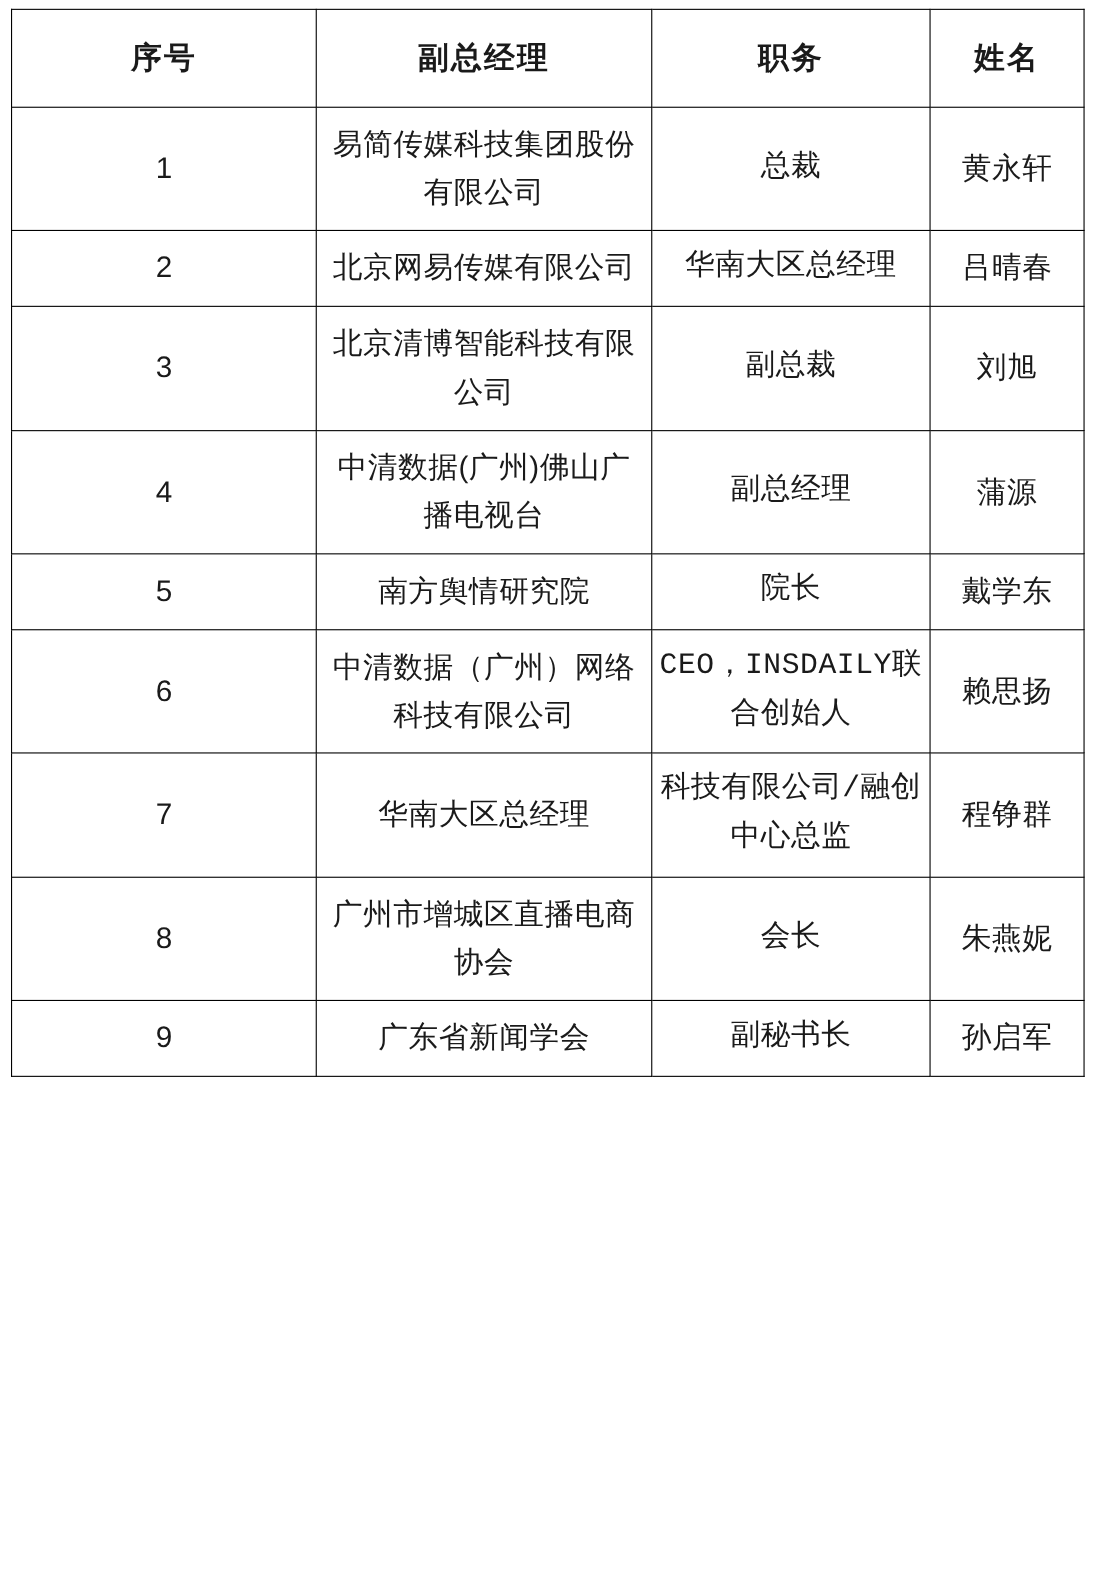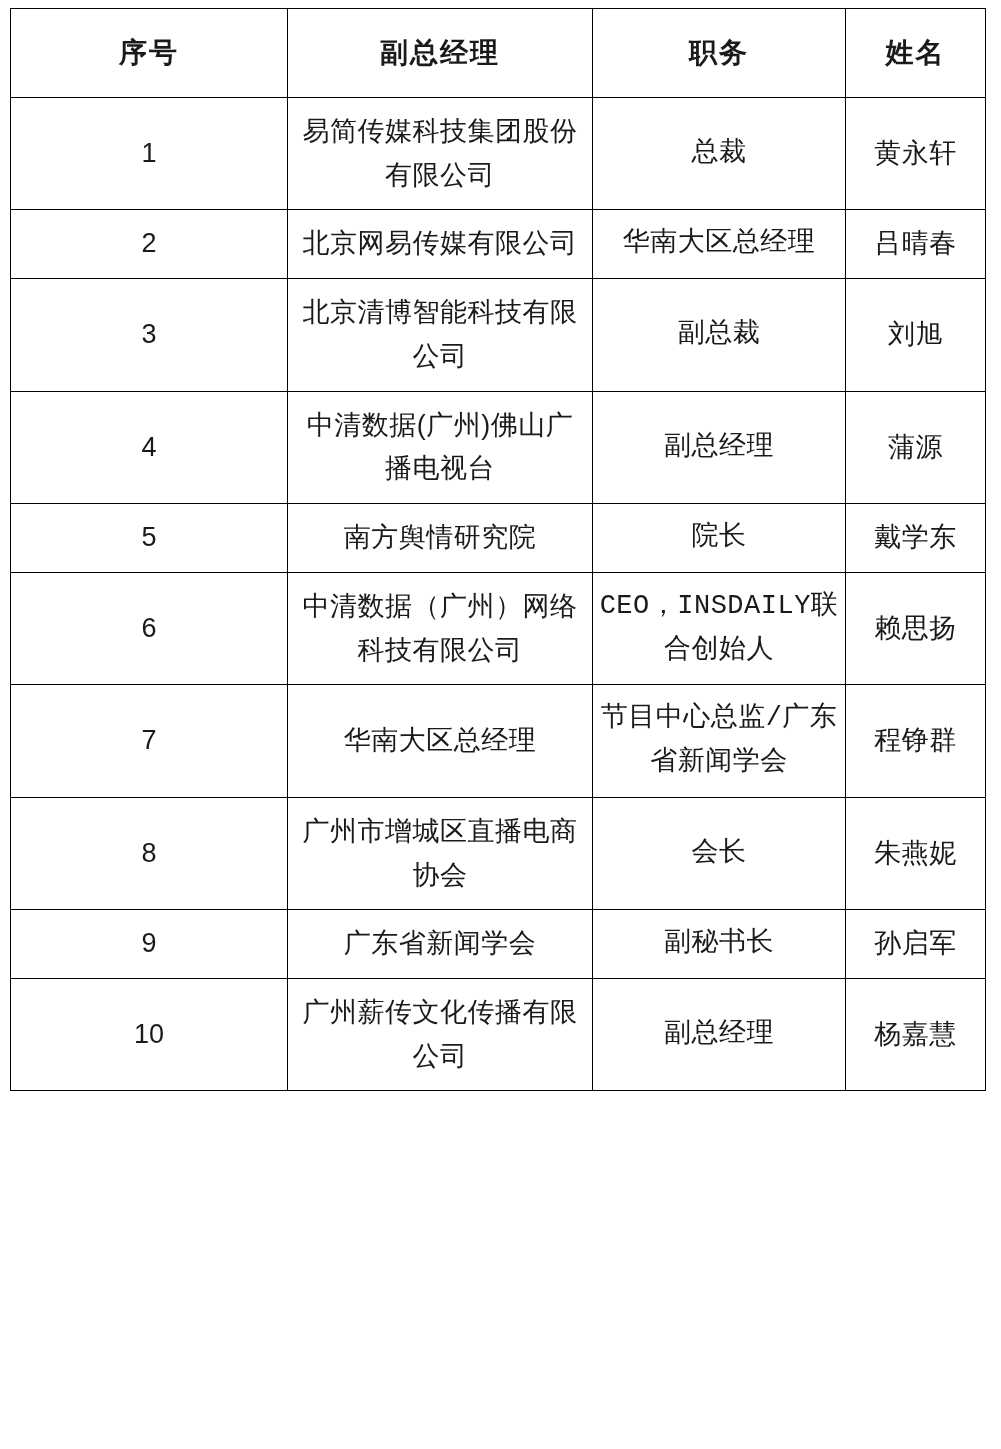--- a/index.html
+++ b/index.html
@@ -114,36 +114,30 @@
       </tr>
       <tr>
         <td class="idx">6</td>
         <td class="company">中清数据（广州）网络科技有限公司</td>
         <td class="title">CEO，INSDAILY联合创始人</td>
         <td class="name">赖思扬</td>
       </tr>
       <tr>
         <td class="idx">7</td>
         <td class="company">华南大区总经理</td>
-        <td class="title">节目中心总监/广东省新闻学会</td>
+        <td class="title">科技有限公司/融创中心总监</td>
         <td class="name">程铮群</td>
       </tr>
       <tr>
         <td class="idx">8</td>
         <td class="company">广州市增城区直播电商协会</td>
         <td class="title">会长</td>
         <td class="name">朱燕妮</td>
       </tr>
       <tr>
         <td class="idx">9</td>
         <td class="company">广东省新闻学会</td>
         <td class="title">副秘书长</td>
         <td class="name">孙启军</td>
       </tr>
-      <tr>
-        <td class="idx">10</td>
-        <td class="company">广州薪传文化传播有限公司</td>
-        <td class="title">副总经理</td>
-        <td class="name">杨嘉慧</td>
-      </tr>
     </tbody>
   </table>
 </div>
 
 </body></html>

